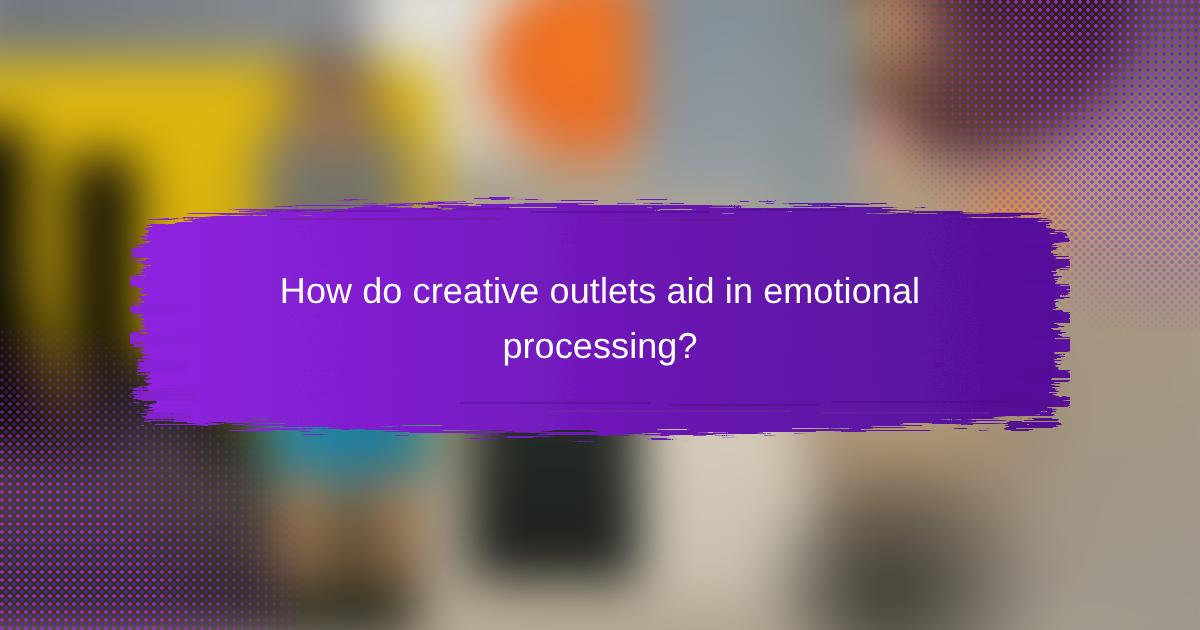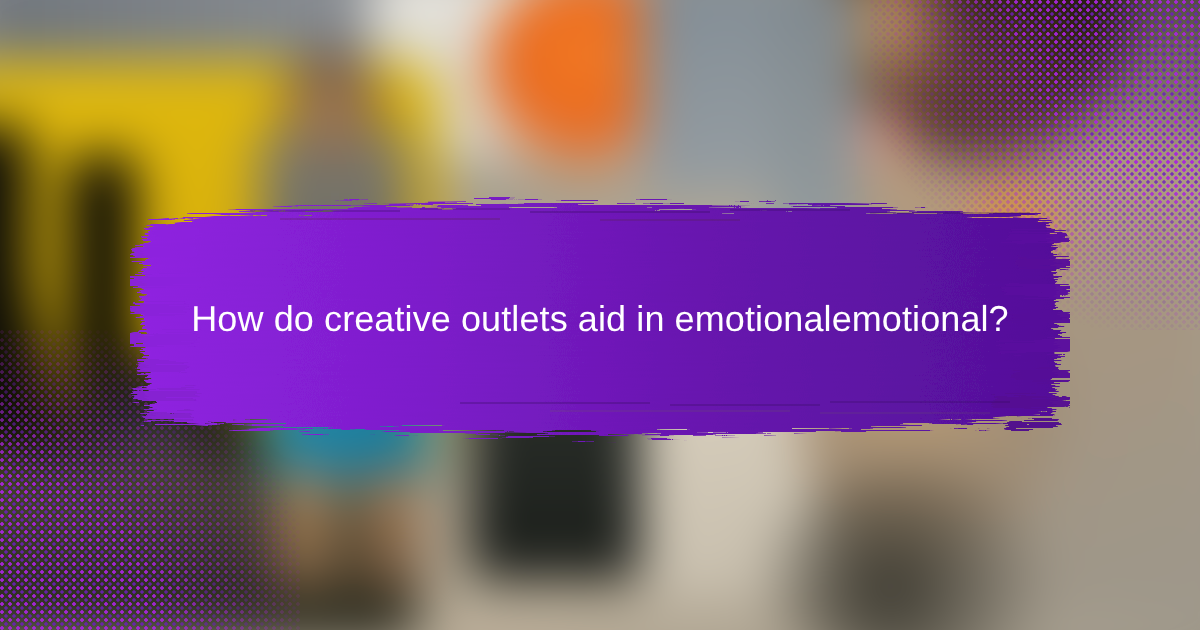--- a/index.html
+++ b/index.html
@@ -66,21 +66,21 @@
   #banner-svg { display: block; width: 100%; height: 100%; }
 
   
   #headline {
     position: absolute;
     left: 200px;
     top: 188px;
     width: 800px;
     height: 262px;
     display: flex;
-    flex-direction: row;
+    flex-direction: column;
     align-items: center;
     justify-content: center;
     text-align: center;
     color: #ffffff;
     font-size: 36px;
     line-height: 1.52;
     font-weight: 400;
     letter-spacing: .1px;
     text-rendering: geometricPrecision;
   }
@@ -238,16 +238,16 @@
         <rect x="540" y="216" width="150" height="2" fill="#2c0a4d" opacity=".45"></rect>
         <rect x="700" y="213" width="180" height="2" fill="#280949" opacity=".4"></rect>
         <rect x="420" y="222" width="240" height="2" fill="#6d6458" opacity=".35"></rect>
         <rect x="690" y="224" width="170" height="2" fill="#6d6458" opacity=".3"></rect>
       </g>
     </svg>
   </div>
 
   <div id="headline">
     <span class="line">How do creative outlets aid in emotional</span>
-    <span class="line">emotional?</span>
+    <span class="line">processing?</span>
   </div>
 
 </div>
 
 </body></html>

